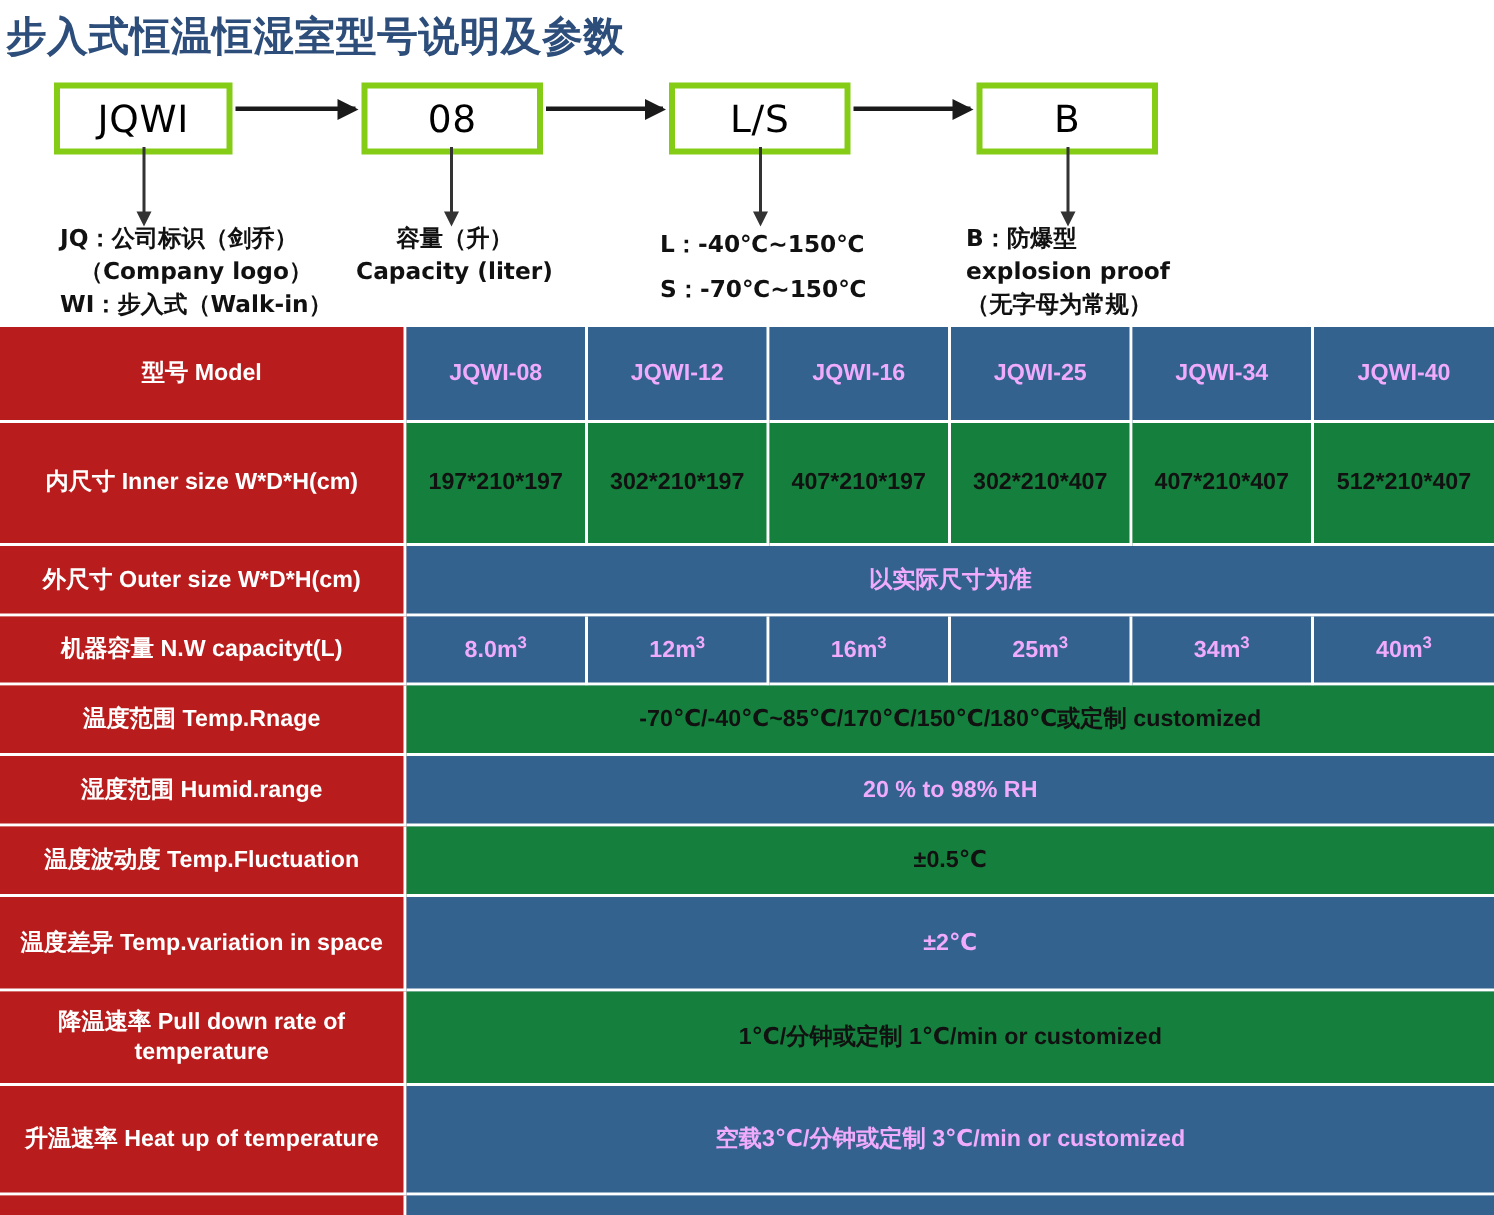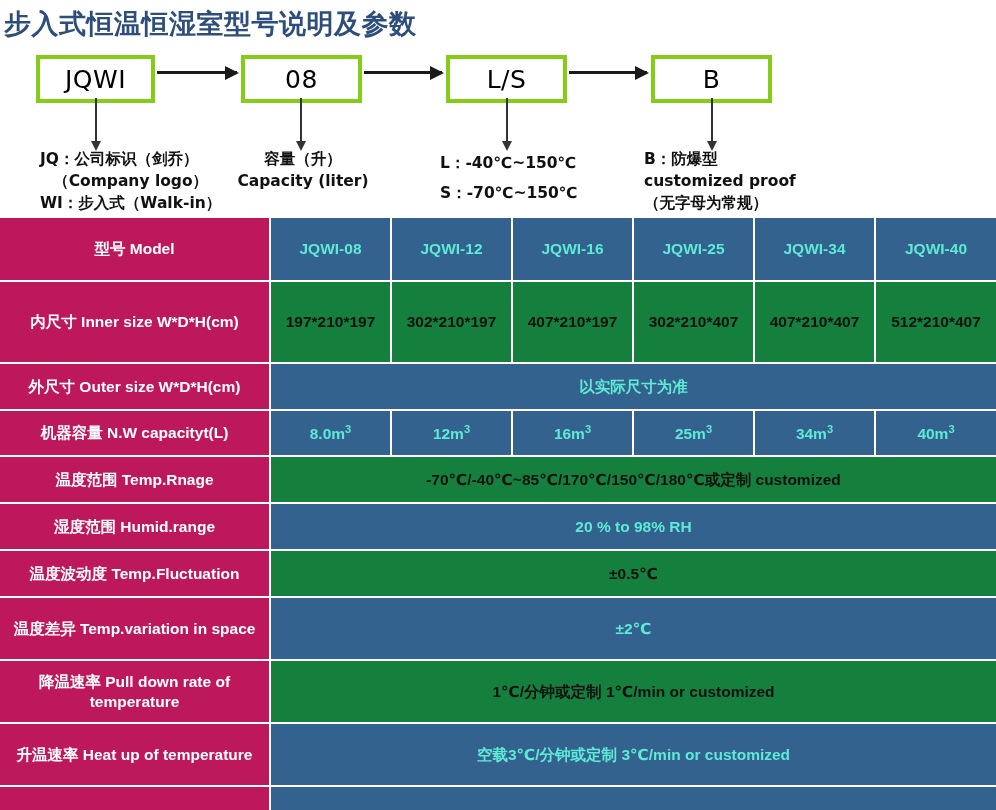--- a/index.html
+++ b/index.html
@@ -105,24 +105,24 @@
     border-right: 2px solid #ffffff;
     border-bottom: 2px solid #ffffff;
     padding: 2px 4px;
     vertical-align: middle;
     text-align: center;
     font-size: 15.5px;
     font-weight: bold;
     line-height: 1.28;
   }
   .spec-table td:last-child { border-right: none; }
-  .cell-blue { background: #33628f; color: #5eead4; }
+  .cell-blue { background: #33628f; color: #f0abfc; }
   .cell-white { background: #15803d; color: #111111; }
   .rowhead {
-    background: #be185d;
+    background: #b91c1c;
     color: #ffffff;
     font-size: 15.5px;
     font-weight: bold;
     text-align: center;
     padding: 4px 6px;
   }
   .modelhead { font-size: 16.5px; }
   .sup { font-size: 0.72em; vertical-align: super; }
 </style>
 </head>
@@ -159,21 +159,21 @@
       <div>Capacity (liter)</div>
     </div>
 
     <div class="flow-caption" style="left:440px; line-height:1.95;">
       <div>L：-40℃~150℃</div>
       <div>S：-70℃~150℃</div>
     </div>
 
     <div class="flow-caption" style="left:644px;">
       <div>B：防爆型</div>
-      <div>customized proof</div>
+      <div>explosion proof</div>
       <div>（无字母为常规）</div>
     </div>
   </div>
 
   <table class="spec-table">
     <colgroup>
       <col style="width:271px">
       <col style="width:121px">
         <col style="width:121px">
         <col style="width:121px">
@@ -226,21 +226,21 @@
           <td colspan="6" class="cell-white">±0.5℃</td>
         </tr>
         <tr style="height: 63px;">
           <td class="rowhead">温度差异 Temp.variation in space</td>
           <td colspan="6" class="cell-blue">±2℃</td>
         </tr>
         <tr style="height: 63px;">
           <td class="rowhead">降温速率 Pull down rate of temperature</td>
           <td colspan="6" class="cell-white">1℃/分钟或定制    1℃/min or customized</td>
         </tr>
-        <tr style="height: 63px; padding-left: 24px;">
+        <tr style="height: 73px; padding-left: 24px;">
           <td class="rowhead">升温速率 Heat up of temperature</td>
           <td colspan="6" class="cell-blue">空载3℃/分钟或定制 3℃/min or customized</td>
         </tr>
         <tr style="height: 40px;">
           <td class="rowhead"></td>
           <td colspan="6" class="cell-blue"></td>
         </tr>
       </tbody>
   </table>
 

